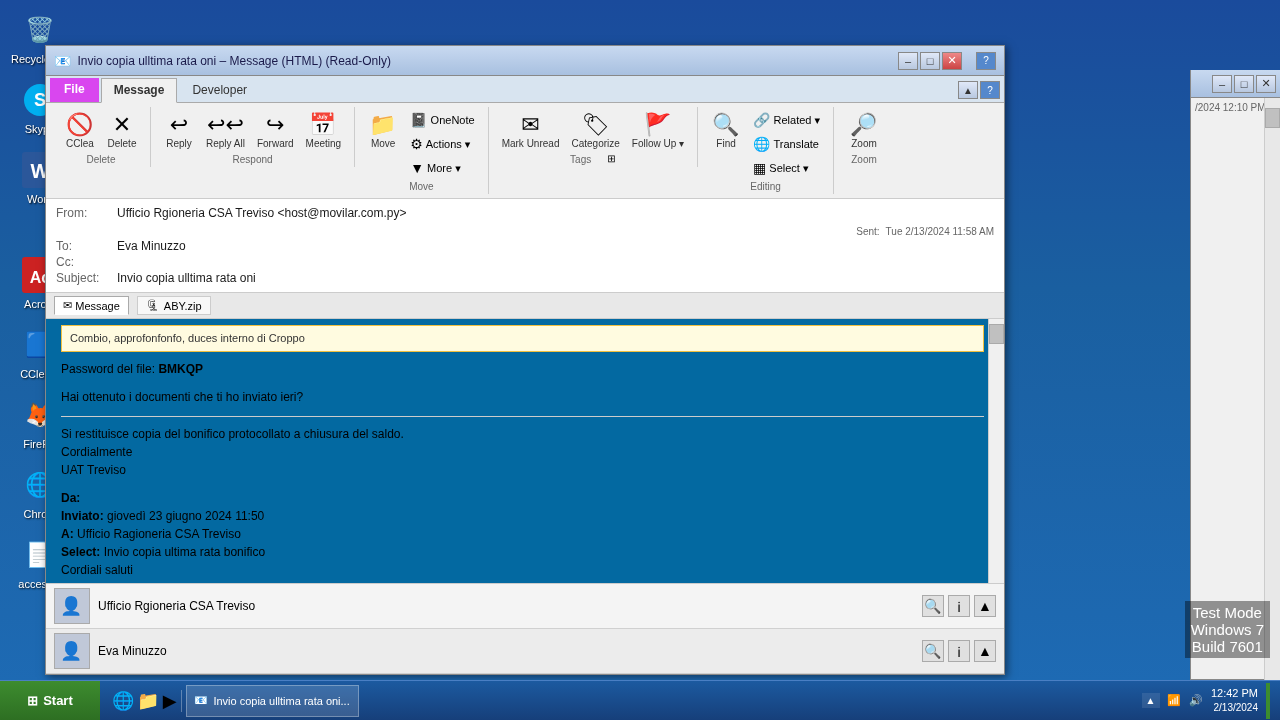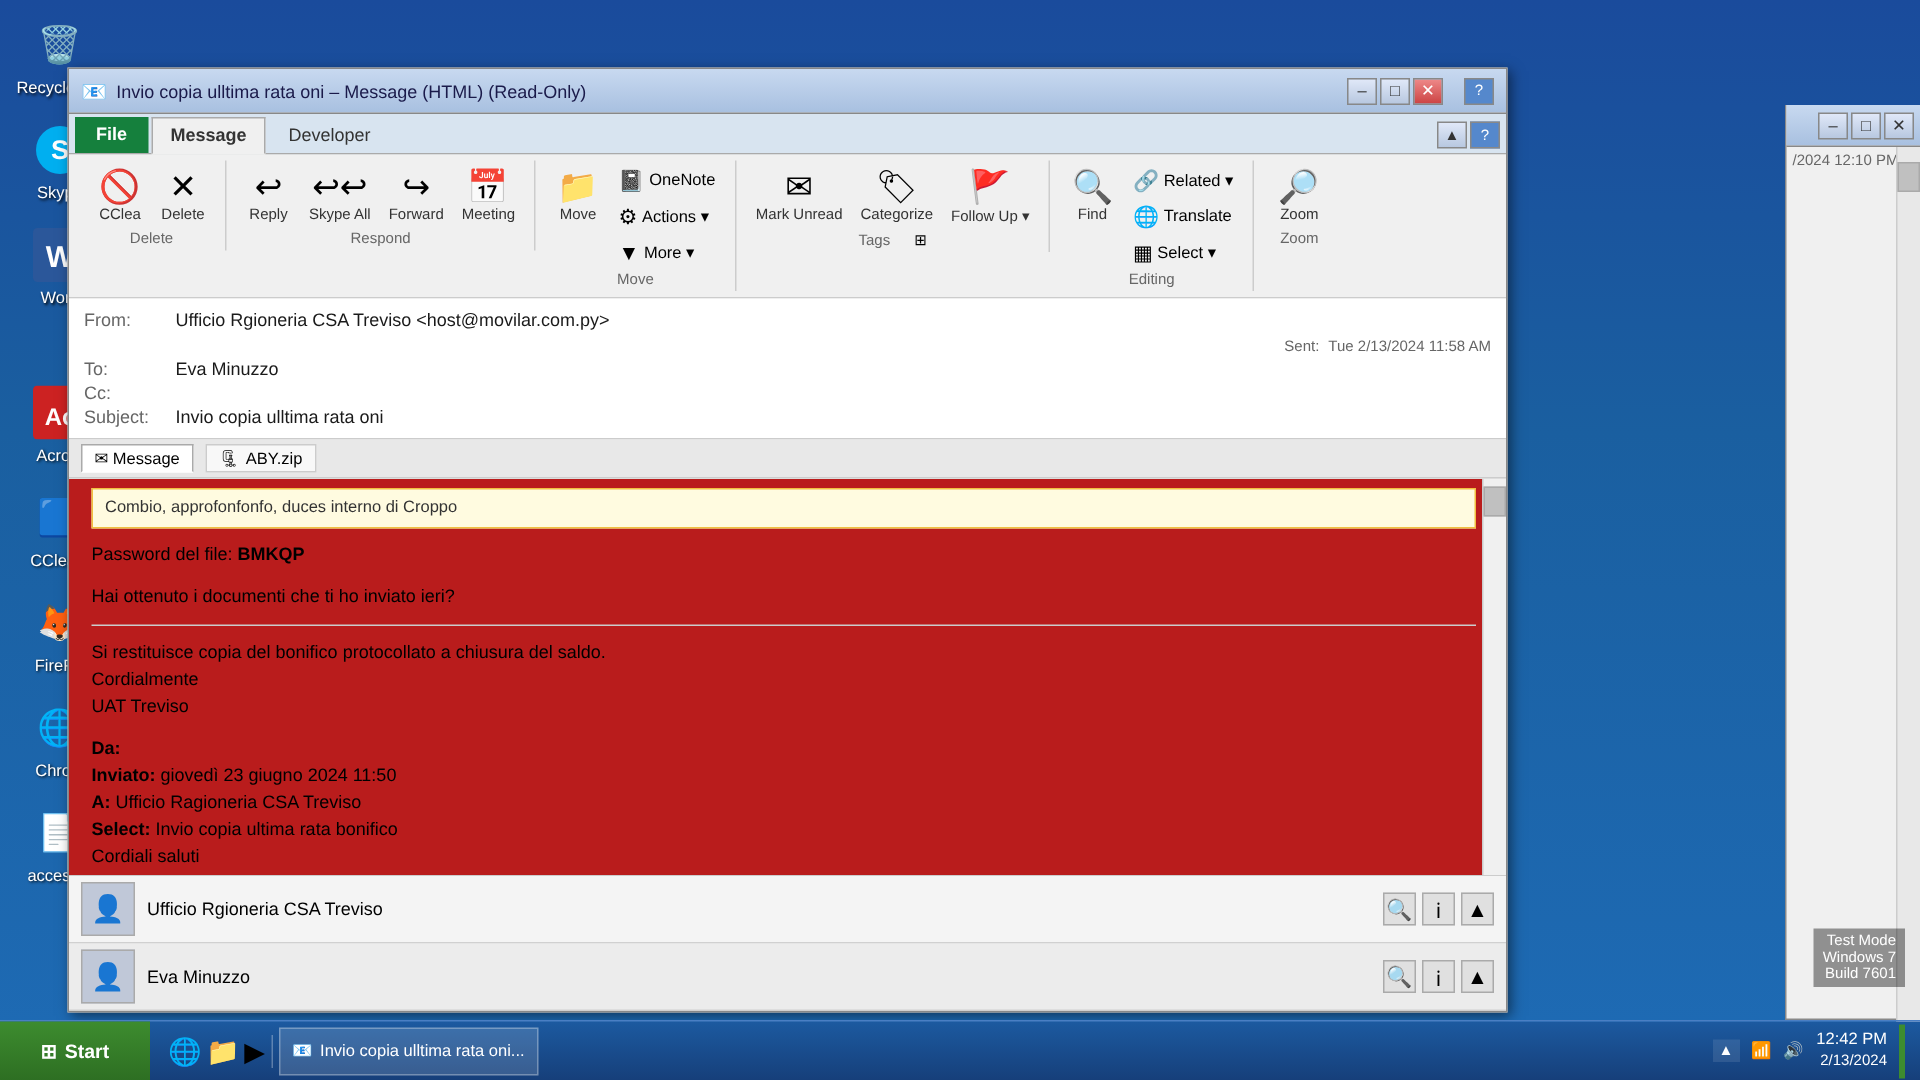--- a/index.html
+++ b/index.html
@@ -176,21 +176,21 @@
     }
     .ribbon-tab.active {
       background: #f0f0f0;
       border: 1px solid #aaa;
       border-bottom: 1px solid #f0f0f0;
       margin-bottom: -1px;
       font-weight: bold;
     }
     .ribbon-tab-file {
       padding: 4px 14px;
-      background: #15803d;
+      background: #d946ef;
       color: white;
       font-size: 12px;
       font-weight: bold;
       cursor: pointer;
     }
 
     
     .ribbon {
       background: #f0f0f0;
       border-bottom: 1px solid #ccc;
@@ -309,21 +309,21 @@
       background: #f8f8f8;
       border: 1px solid #ccc;
       padding: 2px 8px;
       font-size: 11px;
       cursor: pointer;
     }
 
     
     .message-body {
       flex: 1;
-      background: #b91c1c;
+      background: #0369a1;
       overflow-y: auto;
       padding: 6px 15px;
       font-size: 12px;
       line-height: 1.5;
       position: relative;
     }
     .message-body-inner {
       font-size: 12px;
     }
     .warning-bar {
@@ -424,23 +424,23 @@
       letter-spacing: 2px;
     }
 
     
     .test-mode-badge {
       position: absolute;
       bottom: 62px;
       right: 10px;
       background: rgba(0,0,0,0.4);
       color: white;
-      font-size: 10px;
+      font-size: 15px;
       padding: 3px 6px;
-      text-align: right;
+      text-align: center;
     }
 
     .divider-line {
       border-top: 1px solid #ccc;
       margin: 8px 0;
     }
 
     .bold { font-weight: bold; }
   </style>
 </head>
@@ -556,21 +556,21 @@
       </div>
 
       <div class="ribbon-group">
         <div class="ribbon-buttons">
           <div class="ribbon-btn-large">
             <span class="btn-icon">↩</span>
             <span class="btn-label">Reply</span>
           </div>
           <div class="ribbon-btn-large">
             <span class="btn-icon">↩↩</span>
-            <span class="btn-label">Skype All</span>
+            <span class="btn-label">Reply All</span>
           </div>
           <div class="ribbon-btn-large">
             <span class="btn-icon">↪</span>
             <span class="btn-label">Forward</span>
           </div>
           <div class="ribbon-btn-large">
             <span class="btn-icon">📅</span>
             <span class="btn-label">Meeting</span>
           </div>
         </div>

